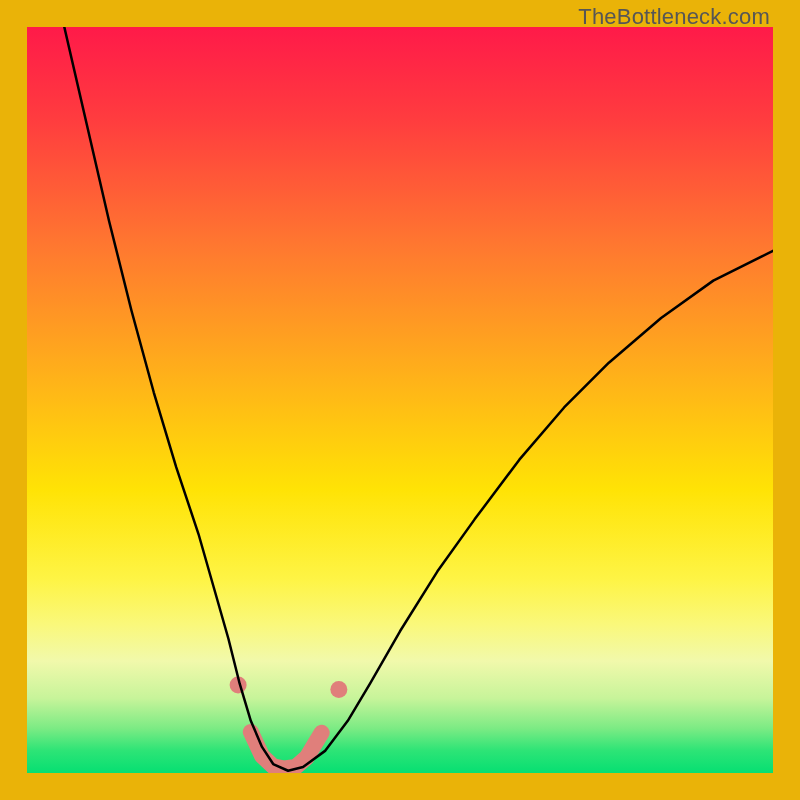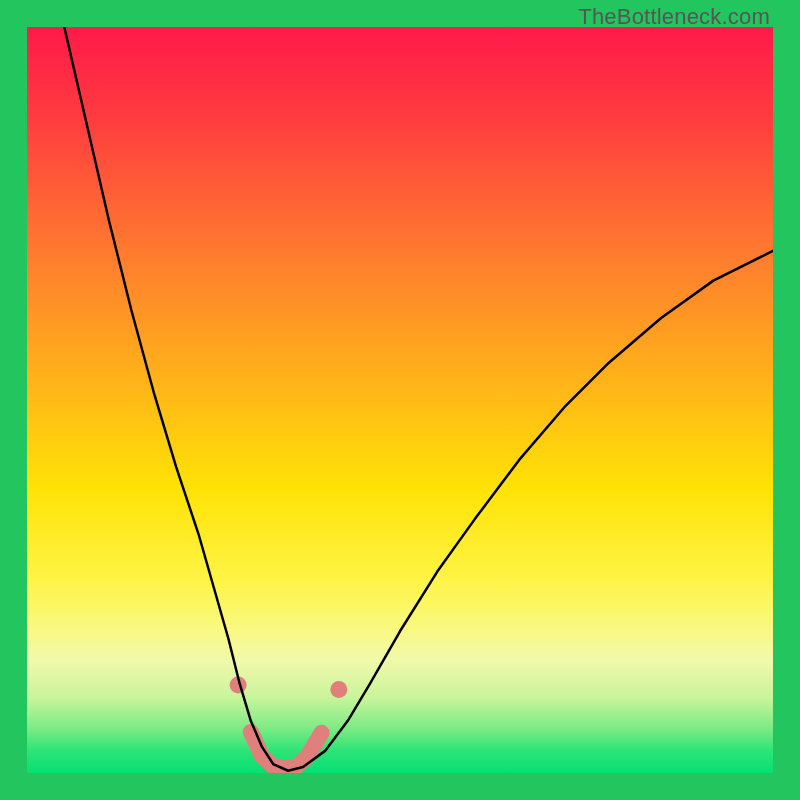--- a/index.html
+++ b/index.html
@@ -10,21 +10,21 @@
     background: #000;
     font-family: Arial, Helvetica, sans-serif;
     overflow: hidden;
   }
   .frame {
     position: absolute;
     left: 0;
     top: 0;
     width: 800px;
     height: 800px;
-    background: #22c55e;
+    background: #eab308;
   }
   .plot {
     position: absolute;
     left: 27px;
     top: 27px;
     width: 746px;
     height: 746px;
     
   }
   .watermark {

